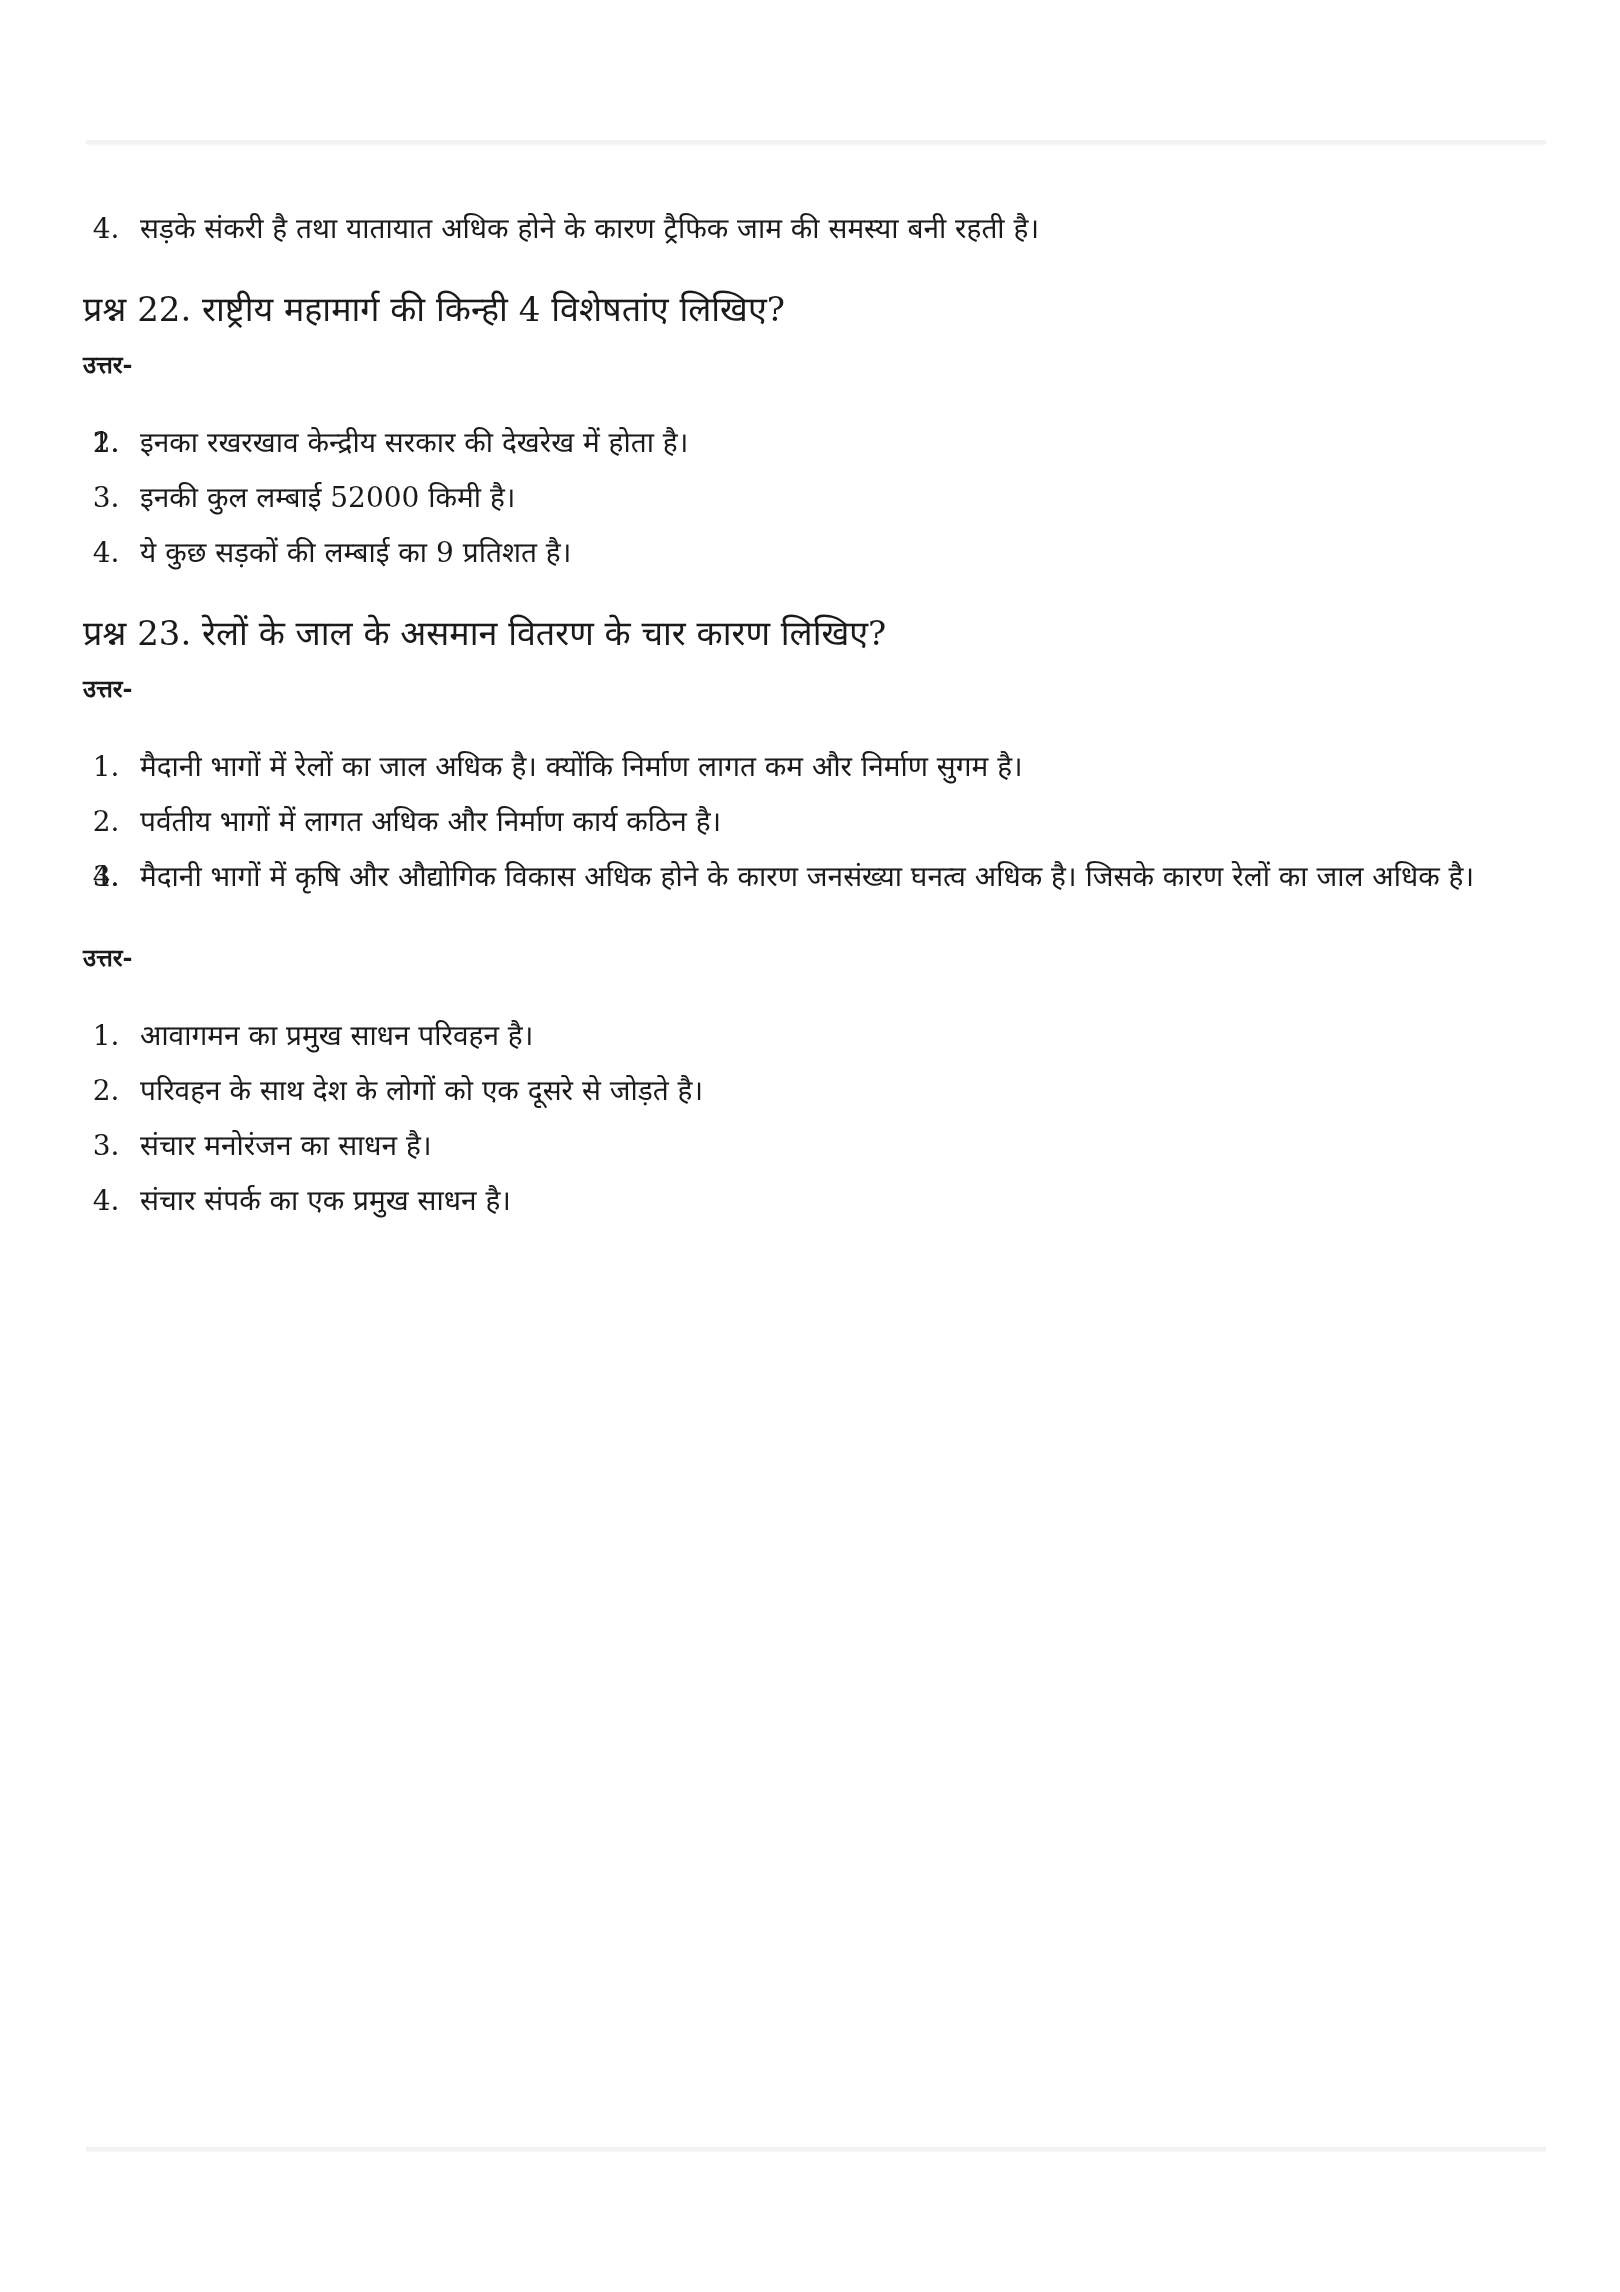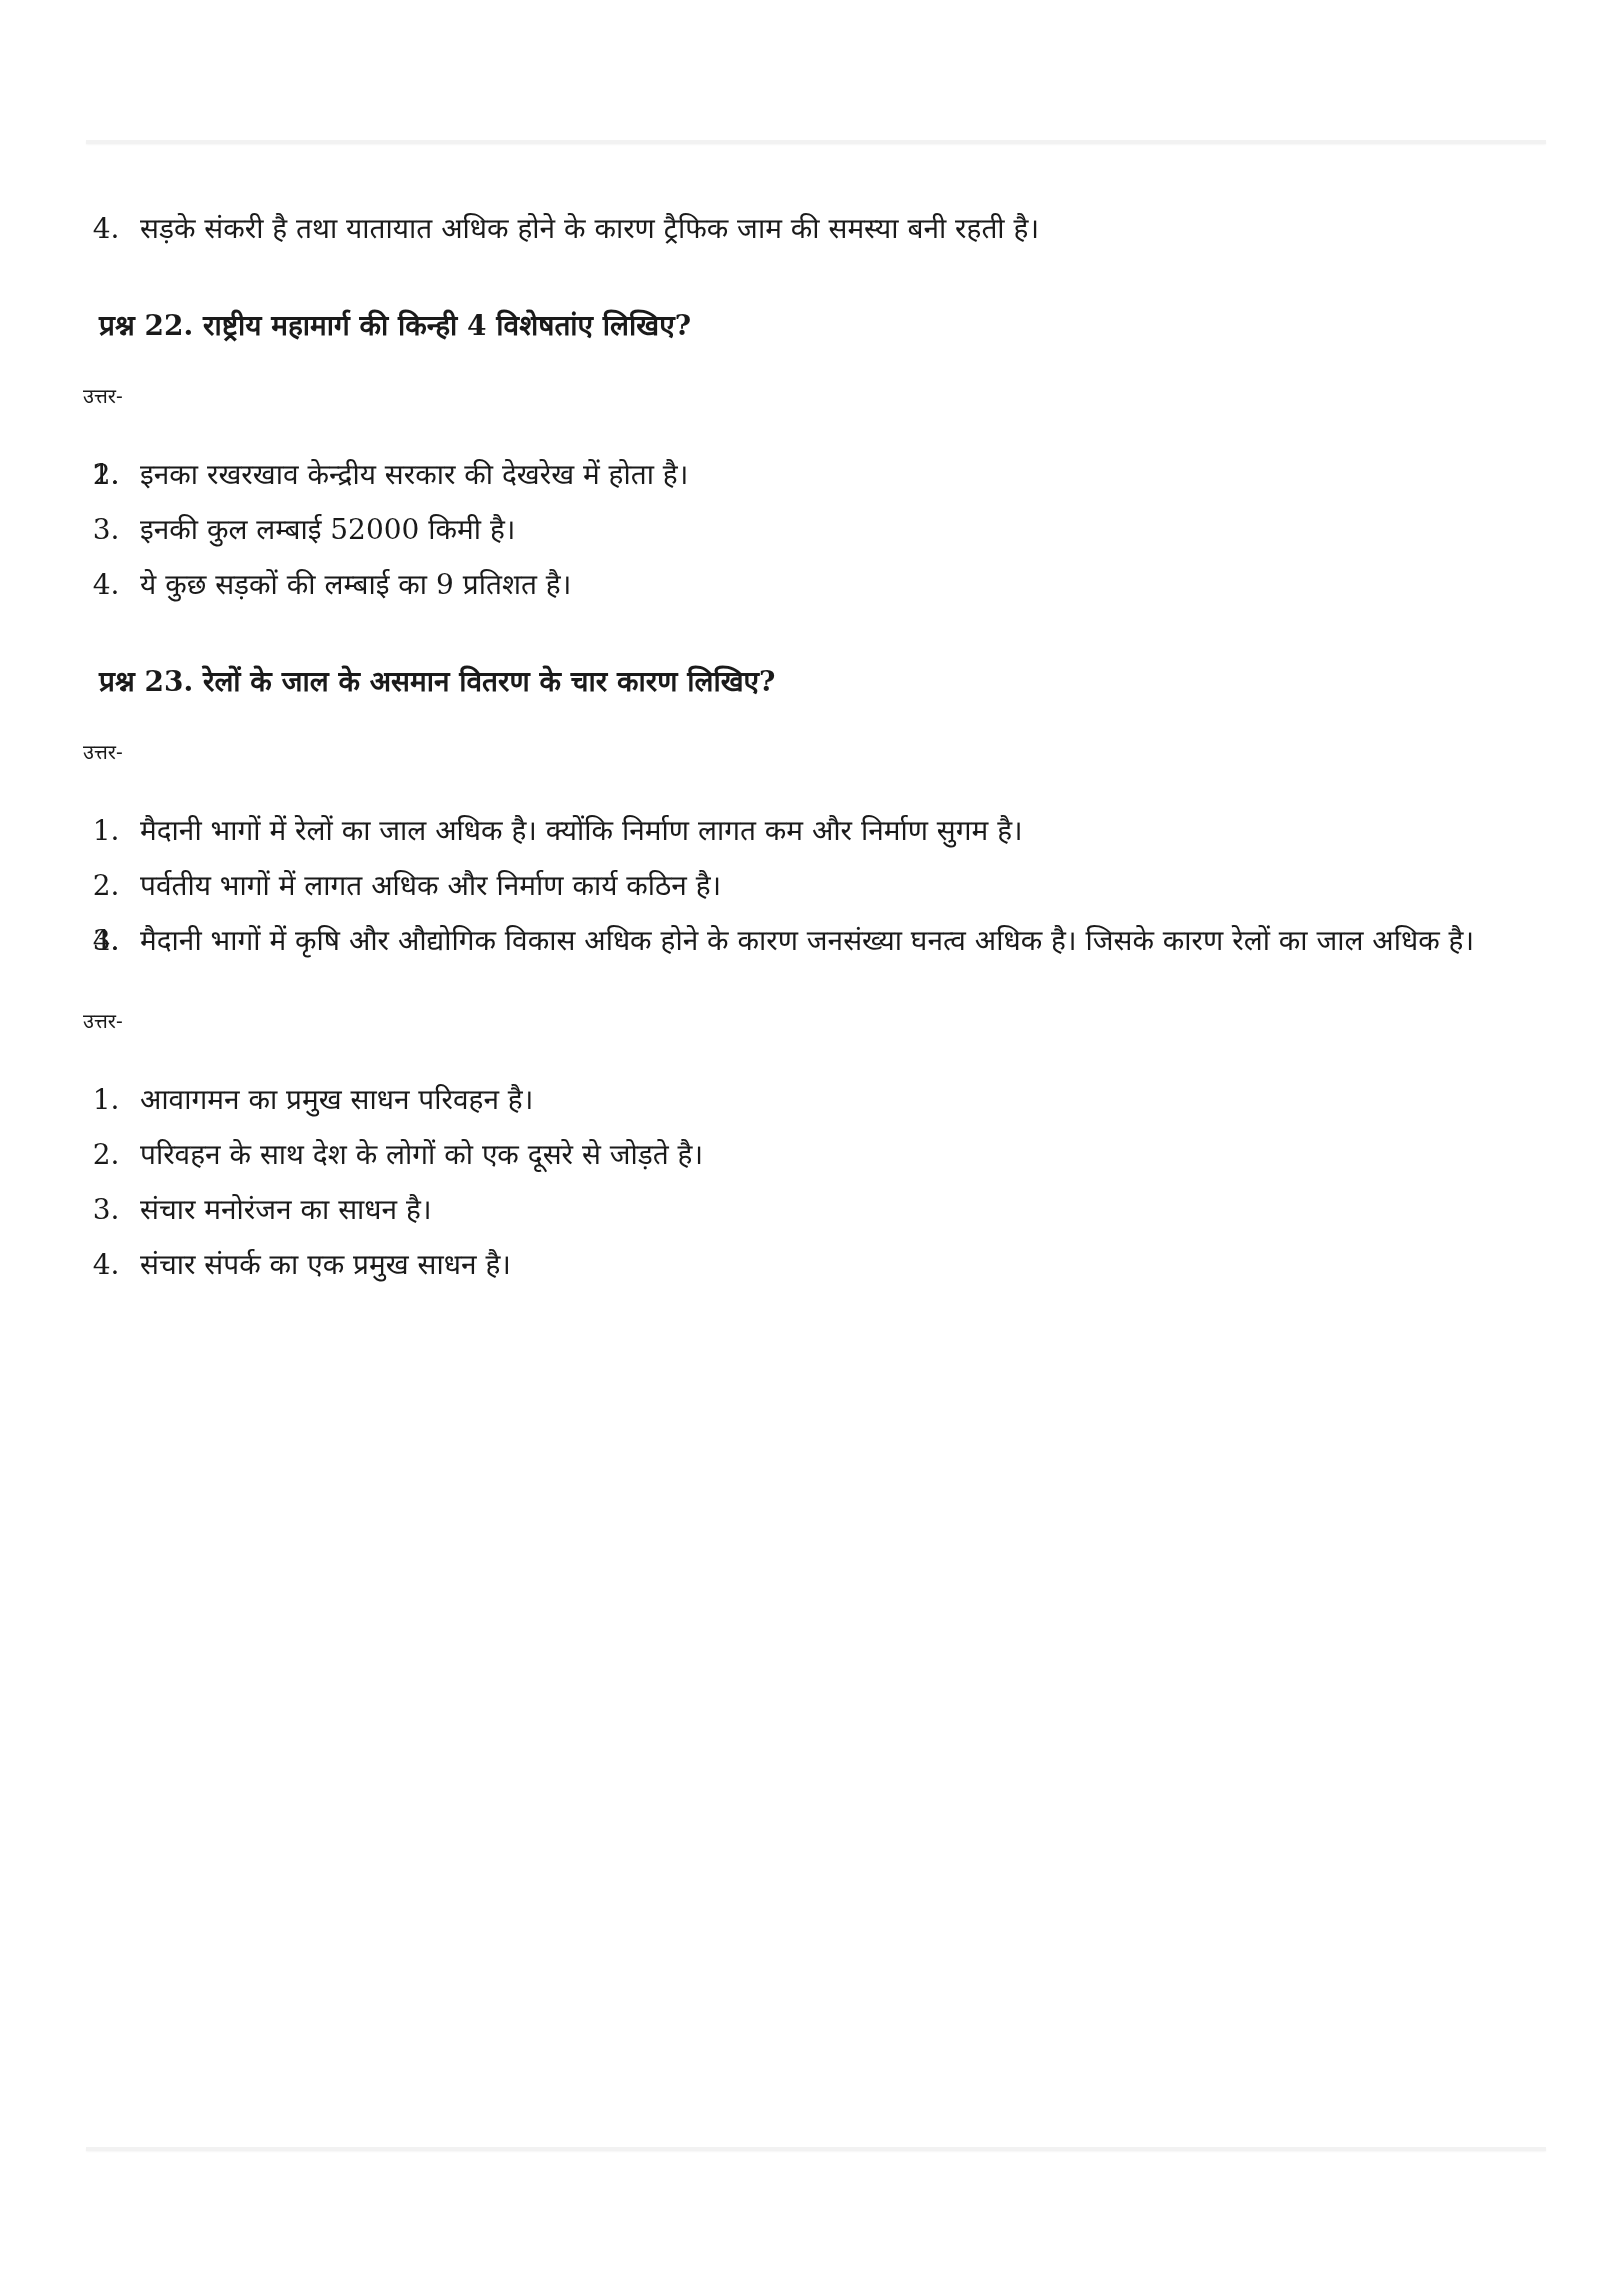--- a/index.html
+++ b/index.html
@@ -6,22 +6,22 @@
   body { width:1620px; height:2293px; position:relative; overflow:hidden;
          font-family:"DejaVu Serif","Liberation Serif",serif; color:#1a1a1a; }
   .rule { position:absolute; left:86px; width:1460px; height:3.9px; background:#f2f2f2;
           box-shadow:0 1px 2px rgba(0,0,0,0.04); }
   .rule.top { top:140px; }
   .rule.bottom { top:2147px; }
   .content { position:absolute; left:83px; top:201px; width:1460px; }
   ol { list-style:none; margin:0; padding:0; }
   li { position:relative; padding-left:57px; font-size:28px; line-height:55px; }
   li .num { position:absolute; left:9.8px; top:0; }
-  .q { font-weight:bold; font-size:28px; line-height:55px; margin:16px; }
-  .ans { font-weight:normal; font-size:20px; line-height:55px; margin:0 0 23.5px 0; }
+  .q { font-weight:normal; font-size:34px; line-height:55px; margin:0; }
+  .ans { font-weight:bold; font-size:24px; line-height:55px; margin:0 0 23.5px 0; }
   .gap { height:25.5px; }
 </style>
 </head>
 <body>
 
 <div class="rule top"></div>
 
 <div class="content">
 
   <ol>

